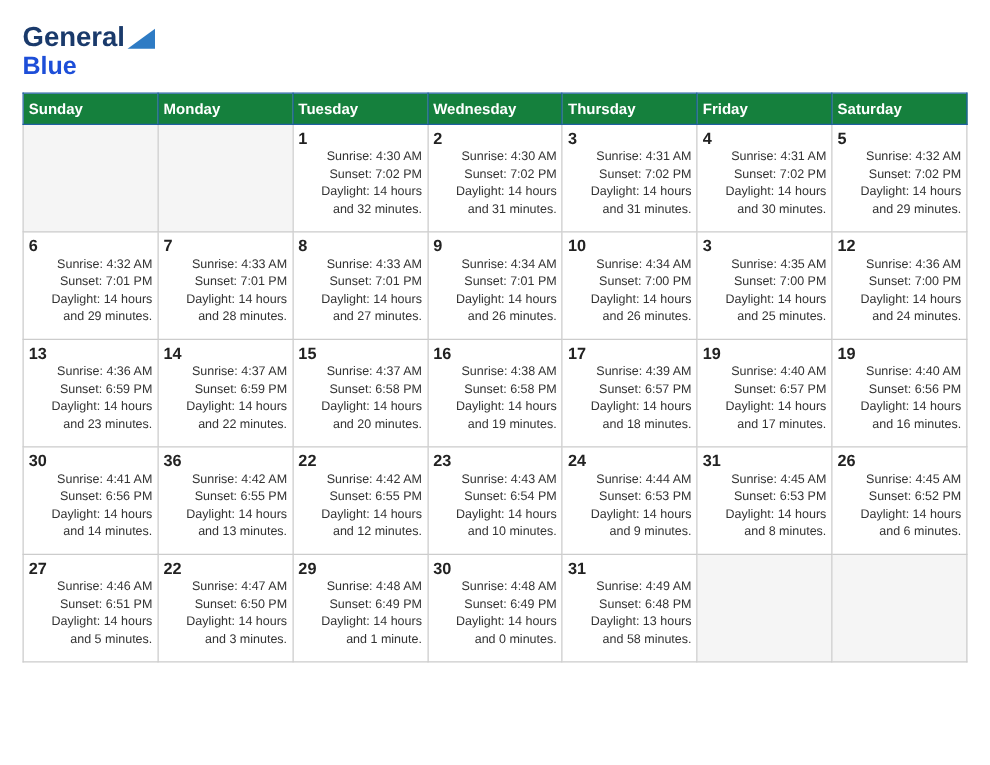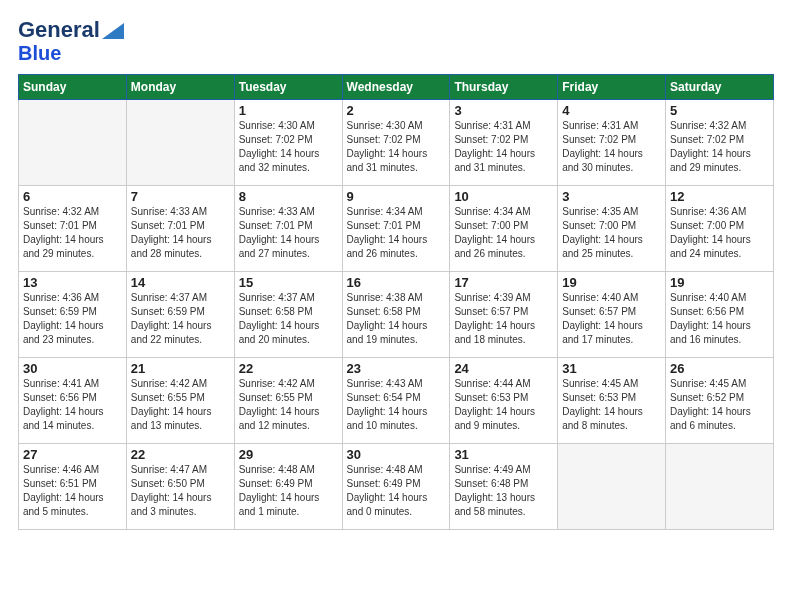--- a/index.html
+++ b/index.html
@@ -94,20 +94,21 @@
     .day-number {
       font-size: 13px;
       font-weight: bold;
       color: #222;
       margin-bottom: 1px;
     }
     .day-info {
       font-size: 10px;
       color: #333;
       line-height: 1.4;
+      text-align: right;
     }
   </style>
 </head>
 <body>
 
 <div class="page">
   <div class="header">
     <div class="logo">
       <div class="logo-line">
         <span class="logo-text">
@@ -220,21 +221,21 @@
             <div class="day-number">19</div>
             <div class="day-info">Sunrise: 4:40 AM<br>Sunset: 6:56 PM<br>Daylight: 14 hours and 16 minutes.</div>
           </td>
         </tr>
         <tr>
           <td>
             <div class="day-number">30</div>
             <div class="day-info">Sunrise: 4:41 AM<br>Sunset: 6:56 PM<br>Daylight: 14 hours and 14 minutes.</div>
           </td>
           <td>
-            <div class="day-number">21</div>
+            <div class="day-number">36</div>
             <div class="day-info">Sunrise: 4:42 AM<br>Sunset: 6:55 PM<br>Daylight: 14 hours and 13 minutes.</div>
           </td>
           <td>
             <div class="day-number">22</div>
             <div class="day-info">Sunrise: 4:42 AM<br>Sunset: 6:55 PM<br>Daylight: 14 hours and 12 minutes.</div>
           </td>
           <td>
             <div class="day-number">23</div>
             <div class="day-info">Sunrise: 4:43 AM<br>Sunset: 6:54 PM<br>Daylight: 14 hours and 10 minutes.</div>
           </td>

